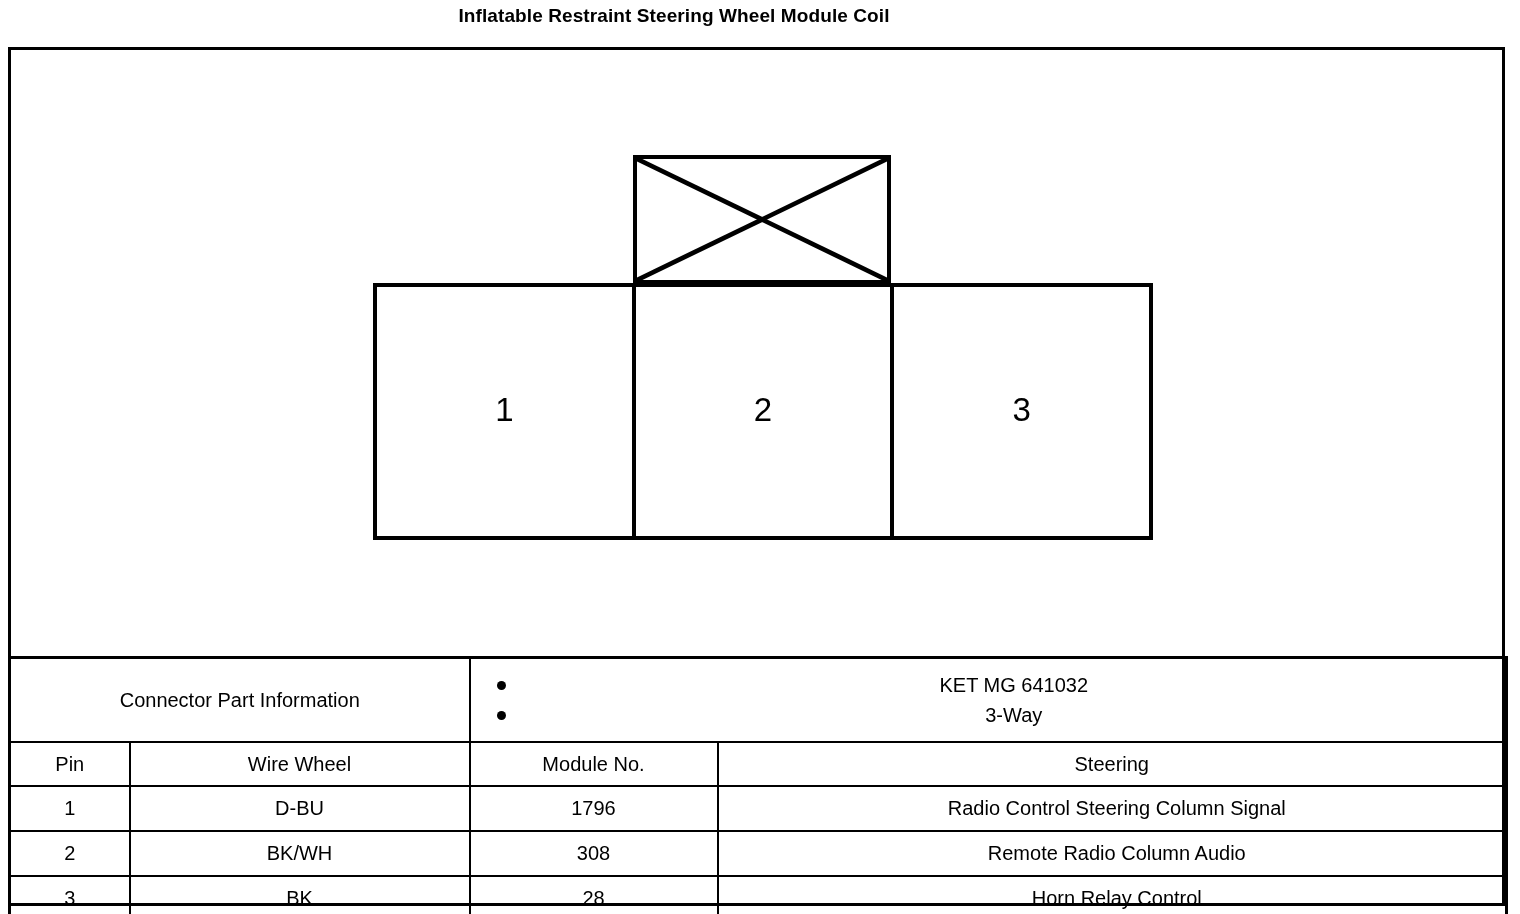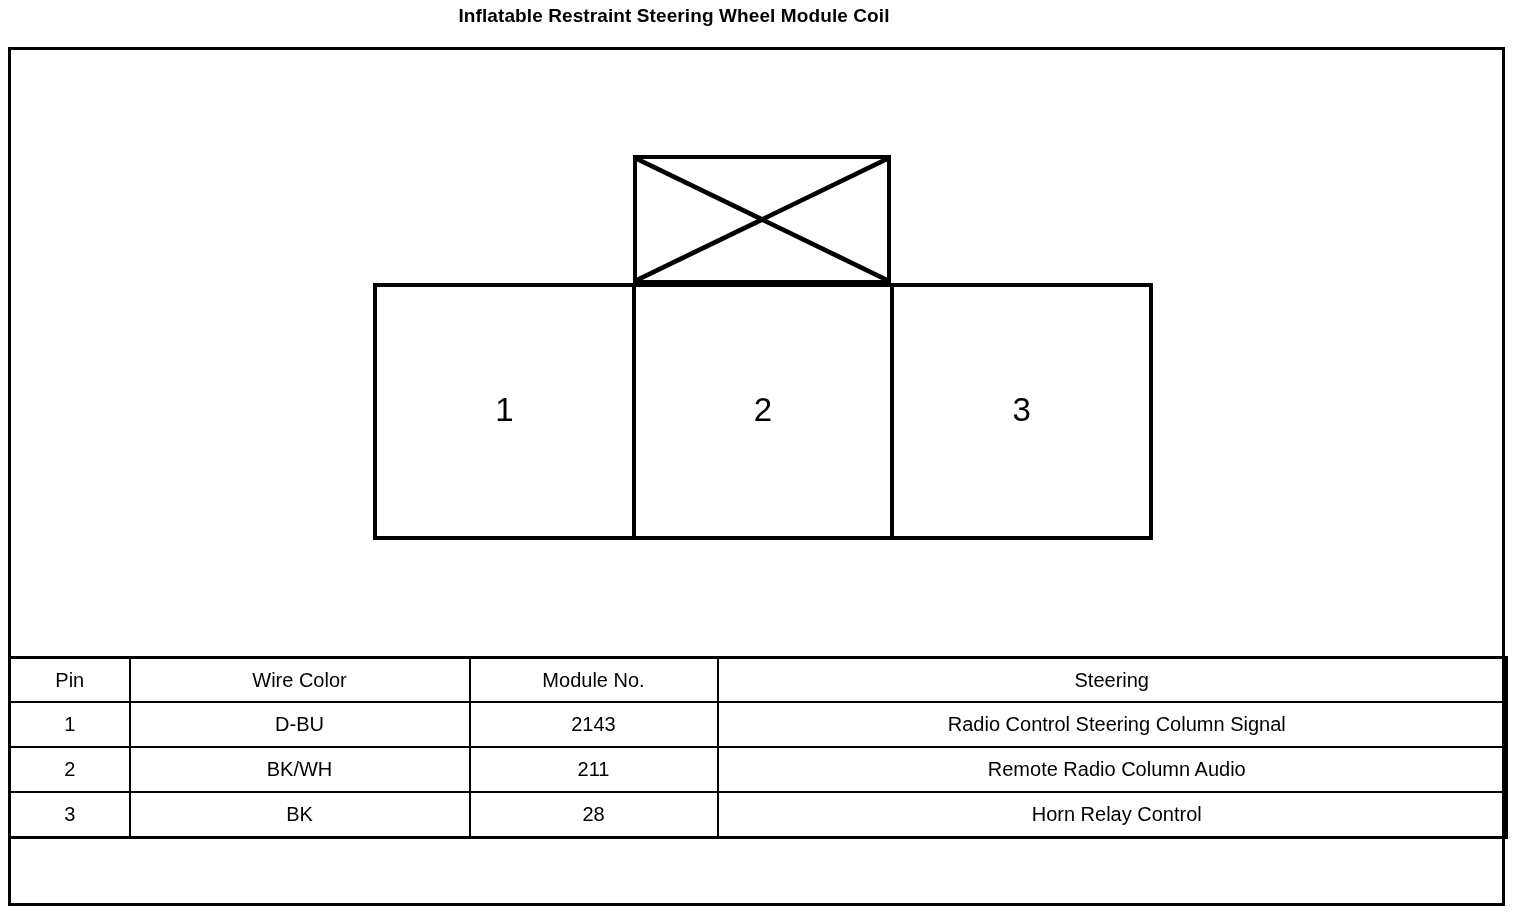--- a/index.html
+++ b/index.html
@@ -214,39 +214,54 @@
     <div class="info-table">
       <table class="itbl">
         <colgroup>
           <col class="col-pin">
           <col class="col-wire">
           <col class="col-circuit">
           <col class="col-func">
         </colgroup>
         <tbody>
 
+          <tr class="row-partinfo">
+            <td class="cpi-label" colspan="2">Connector Part Information</td>
+            <td class="cpi-values" colspan="2">
+              <ul class="bullet-list">
+                <li>
+                  <span class="bullet-dot"></span>
+                  <span>KET MG 641032</span>
+                </li>
+                <li>
+                  <span class="bullet-dot"></span>
+                  <span>3-Way</span>
+                </li>
+              </ul>
+            </td>
+          </tr>
 
           <tr class="row-head">
             <th>Pin</th>
-            <th>Wire Color</th>
+            <th>Wire Wheel</th>
             <th>Module No.</th>
             <th>Steering</th>
           </tr>
 
           <tr class="row-data">
             <td>1</td>
             <td>D-BU</td>
-            <td>2143</td>
+            <td>1796</td>
             <td class="fn-cell">Radio Control Steering Column Signal</td>
           </tr>
 
           <tr class="row-data">
             <td>2</td>
             <td>BK/WH</td>
-            <td>211</td>
+            <td>308</td>
             <td class="fn-cell">Remote Radio Column Audio</td>
           </tr>
 
           <tr class="row-data">
             <td>3</td>
             <td>BK</td>
             <td>28</td>
             <td class="fn-cell">Horn Relay Control</td>
           </tr>
 

